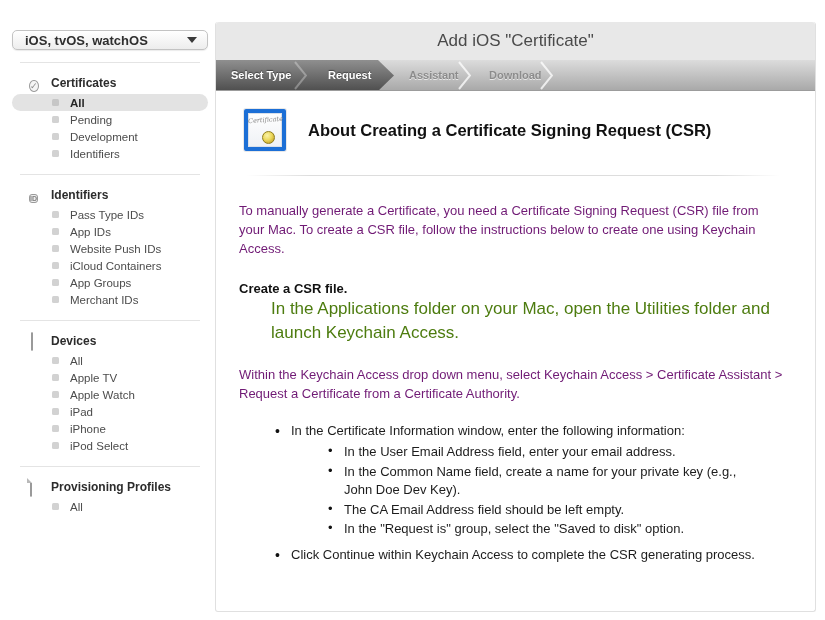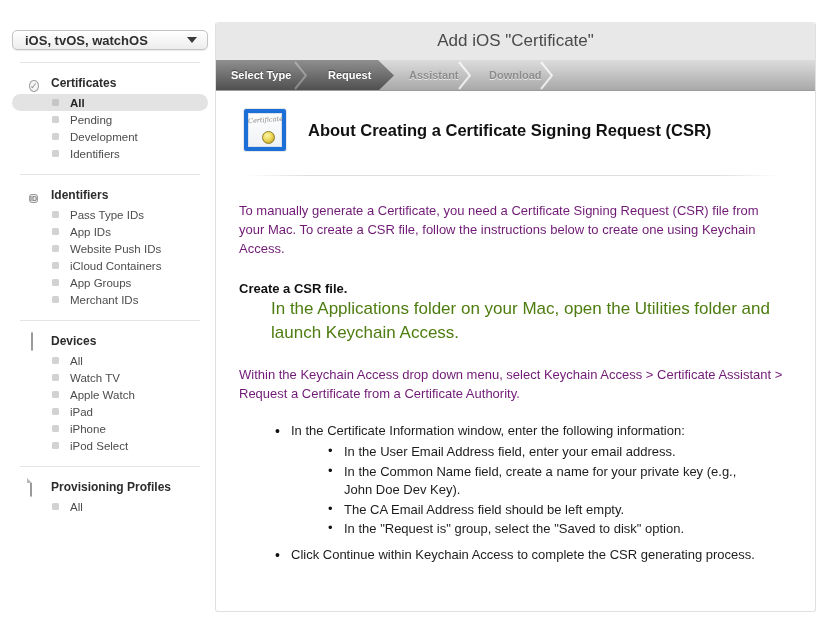--- a/index.html
+++ b/index.html
@@ -264,21 +264,21 @@
   <div class="section-title">
     <span class="s-icon"><span class="phone"></span></span>
     <span class="st-label">Devices</span>
   </div>
   <div class="side-item">
     <span class="sq"></span>
     <span class="lbl">All</span>
   </div>
   <div class="side-item">
     <span class="sq"></span>
-    <span class="lbl">Watch TV</span>
+    <span class="lbl">Apple TV</span>
   </div>
   <div class="side-item">
     <span class="sq"></span>
     <span class="lbl">Apple Watch</span>
   </div>
   <div class="side-item">
     <span class="sq"></span>
     <span class="lbl">iPad</span>
   </div>
   <div class="side-item">

